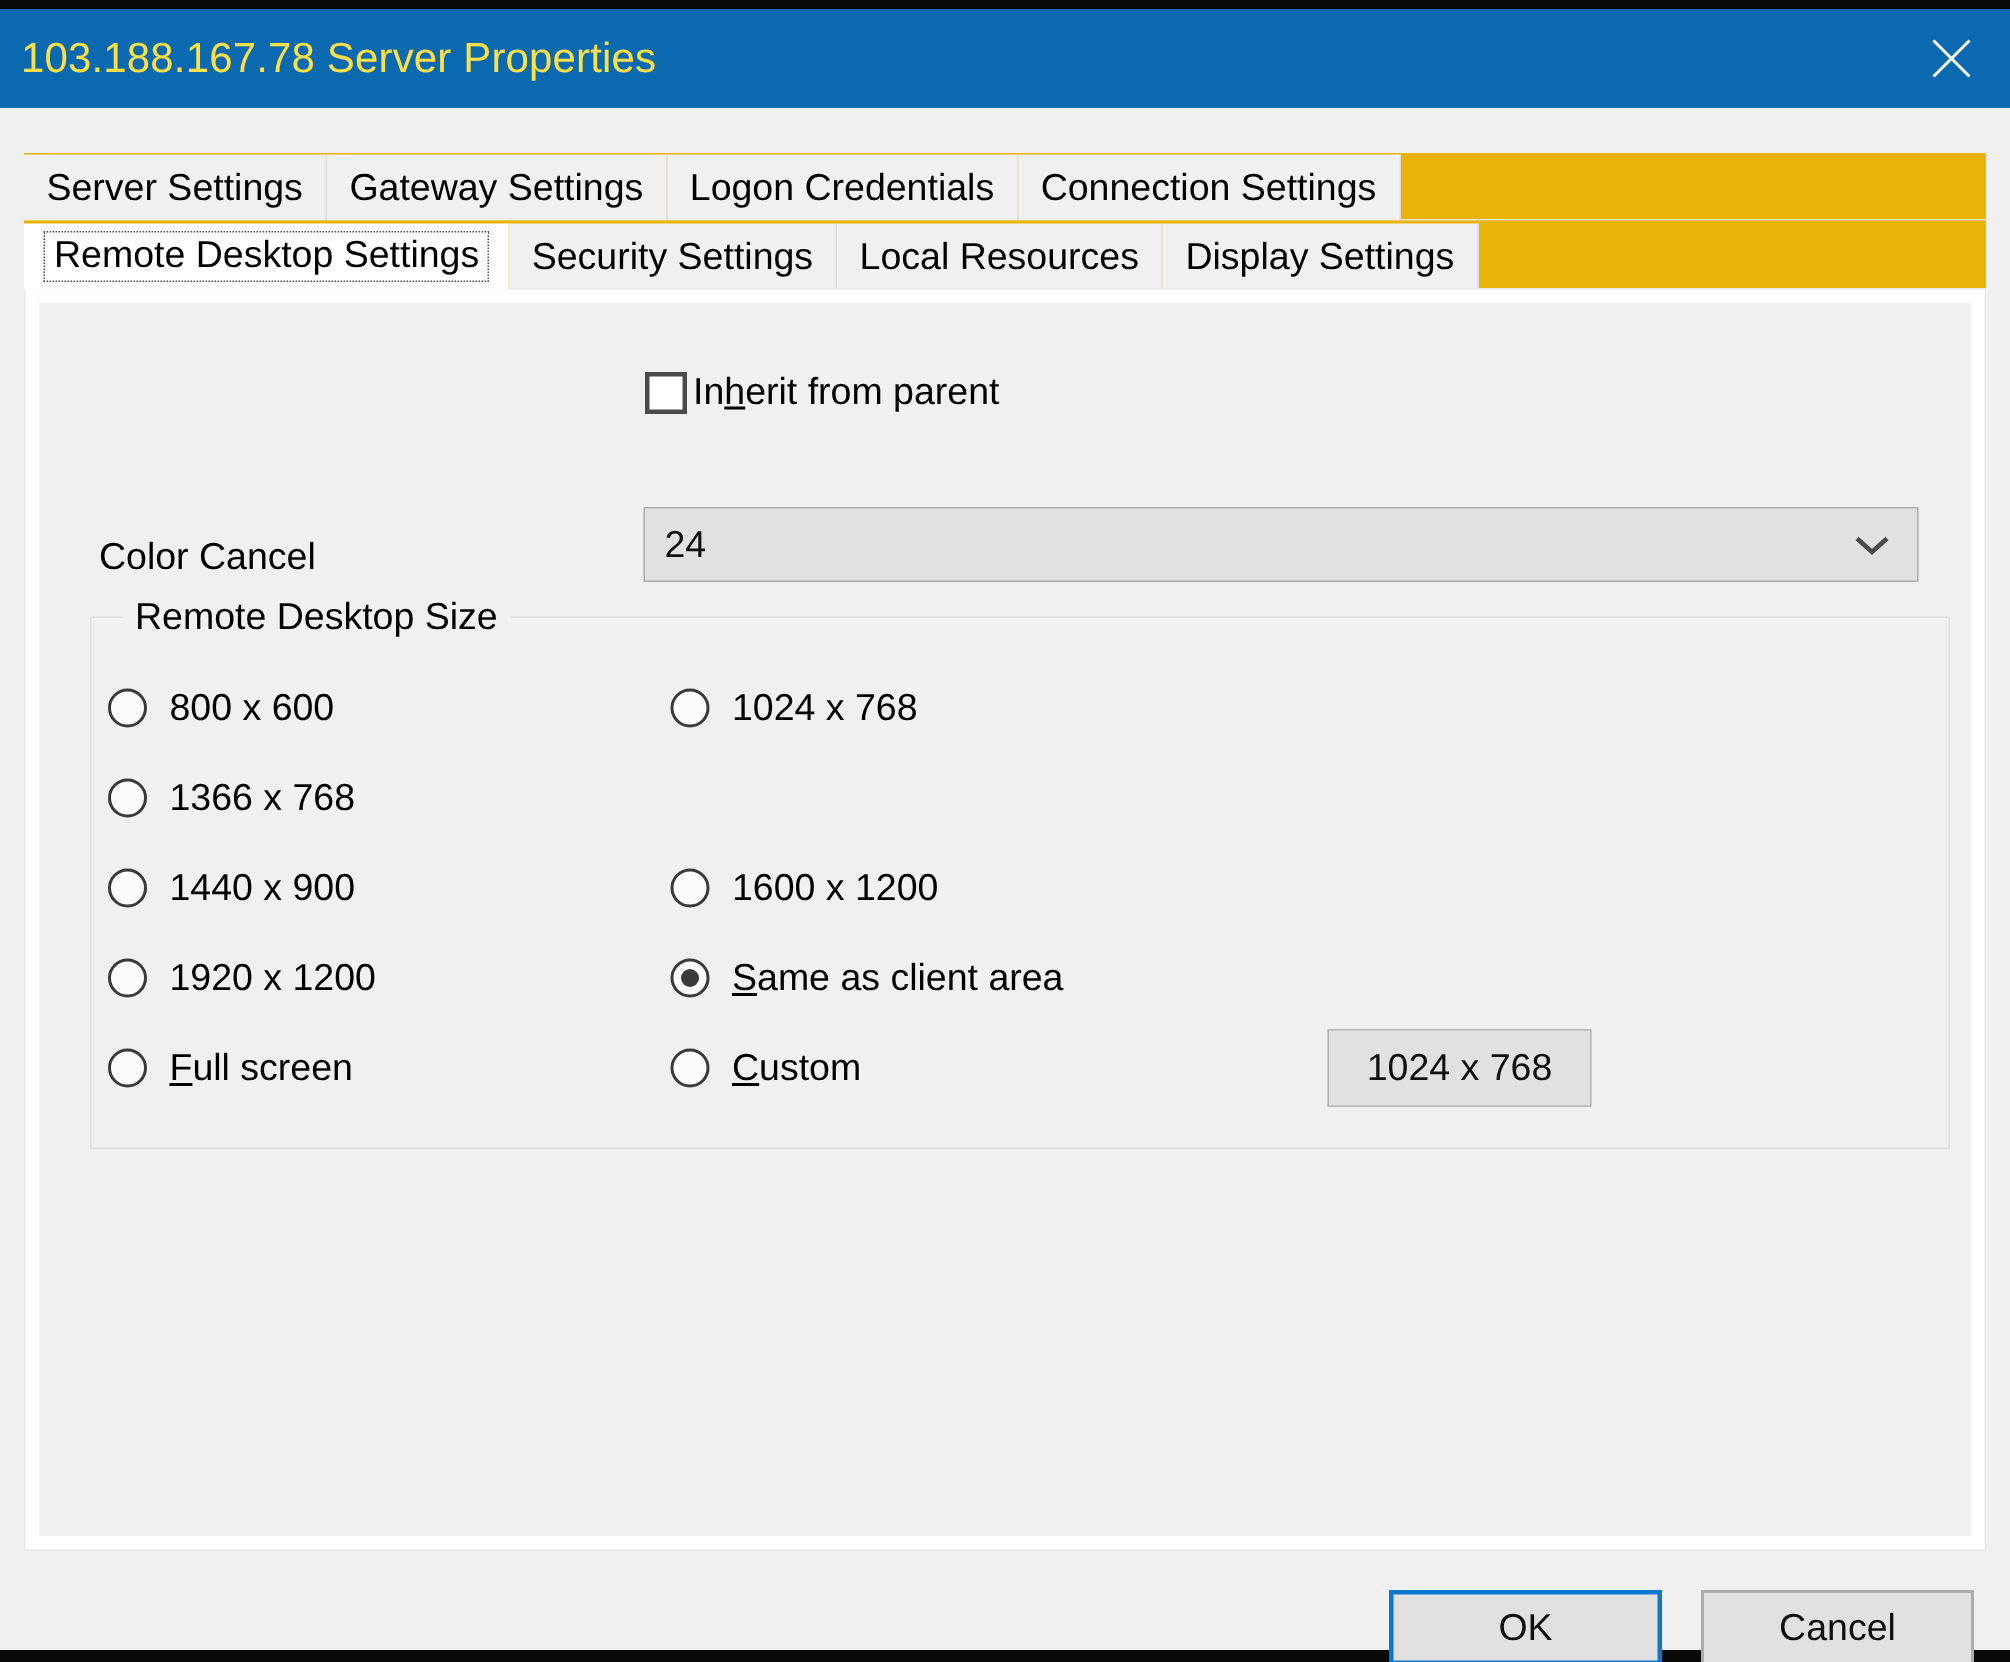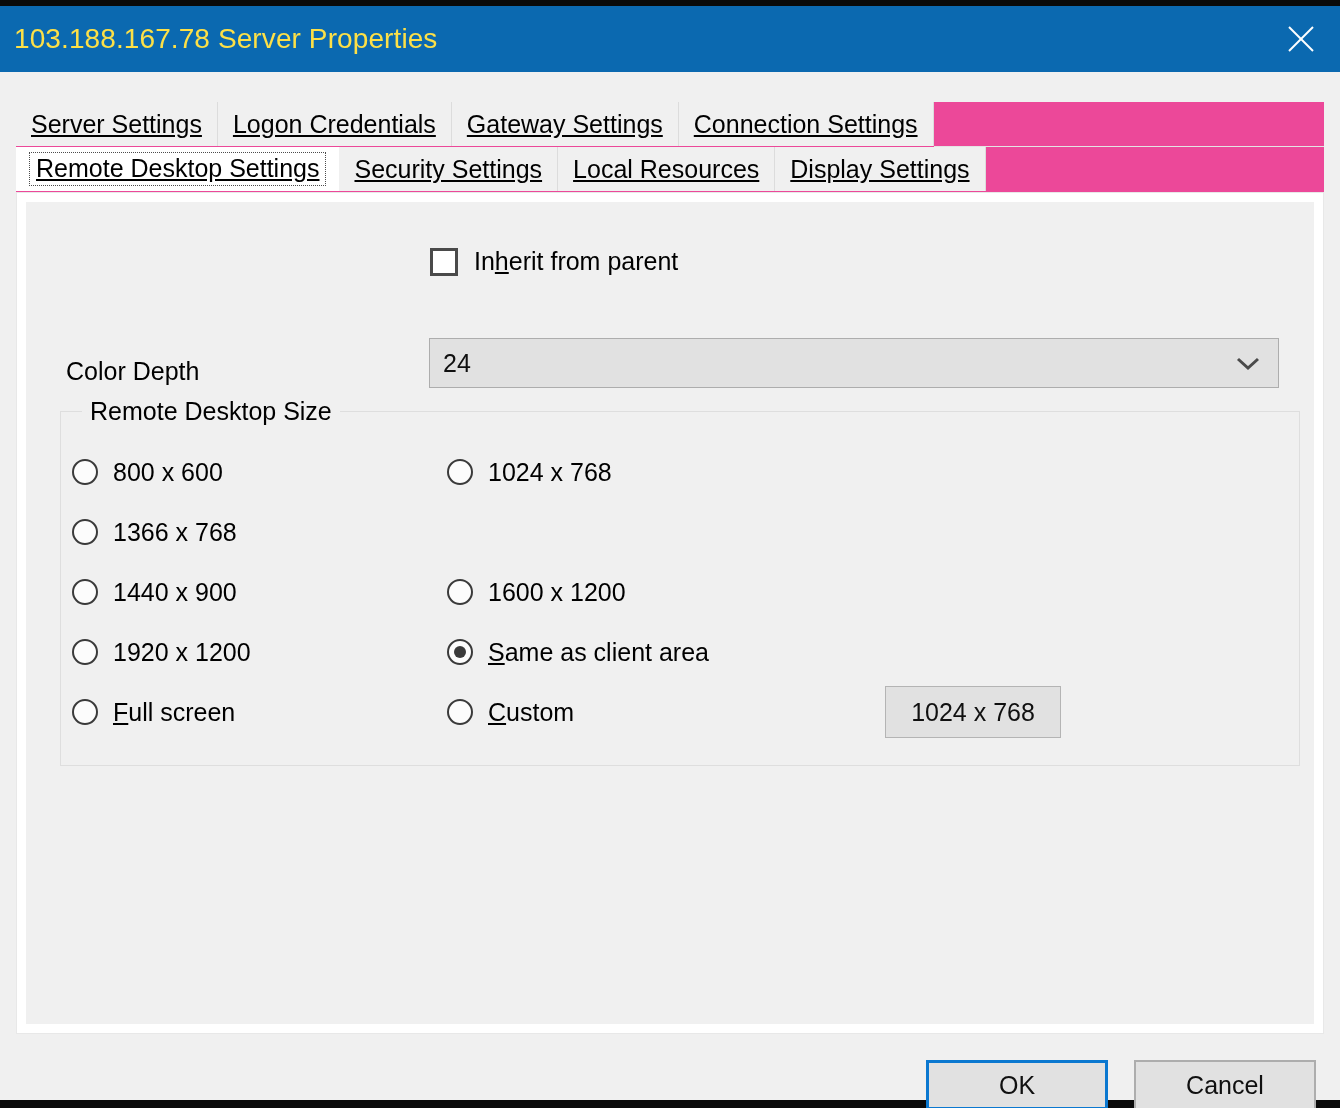--- a/index.html
+++ b/index.html
@@ -77,25 +77,24 @@
 
   
   .tabs {
     position: absolute;
     left: 16px;
     top: 30px;
     width: 1308px;
   }
   .tab-row {
     display: flex;
-    align-items: flex-start;
+    align-items: flex-end;
     height: 45px;
     position: relative;
-    background: #ec4899;
-    text-decoration: underline;
+    background: #eab308;
   }
   .tab-row.row2 { height: 46px; }
   .tab {
     height: 44px;
     display: flex;
     align-items: center;
     padding: 0 15px;
     font-size: 25px;
     color: #000000;
     background: #f0f0f0;
@@ -159,21 +158,21 @@
     width: 28px;
     height: 28px;
     border: 3px solid #4a4a4a;
     background: #ffffff;
     box-sizing: border-box;
     flex: 0 0 auto;
   }
   .inherit-label {
     font-size: 25px;
     color: #000000;
-    margin-left: 16px;
+    margin-left: 4px;
     white-space: nowrap;
   }
   .acc { text-decoration: underline; }
 
   
   .colordepth-label {
     position: absolute;
     left: 40px;
     top: 155px;
     font-size: 25px;
@@ -339,24 +338,24 @@
 
   <div class="dialog-body">
 
     <div class="tabs">
 
       <div class="tab-row row1">
         <div class="tab">
           <span class="tab-inner">Server Settings</span>
         </div>
         <div class="tab">
+          <span class="tab-inner">Gateway Settings</span>
+        </div>
+        <div class="tab">
           <span class="tab-inner">Logon Credentials</span>
-        </div>
-        <div class="tab">
-          <span class="tab-inner">Gateway Settings</span>
         </div>
         <div class="tab">
           <span class="tab-inner">Connection Settings</span>
         </div>
         <div class="row1-filler"></div>
       </div>
 
       <div class="tab-row row2">
         <div class="tab selected">
           <span class="tab-inner">Remote Desktop Settings</span>
@@ -376,21 +375,21 @@
     </div>
 
     <div class="tab-panel">
       <div class="tab-panel-inner">
 
         <div class="inherit-row">
           <div class="checkbox"></div>
           <div class="inherit-label"><span>In</span><span class="acc">h</span><span>erit from parent</span></div>
         </div>
 
-        <div class="colordepth-label">Color Depth</div>
+        <div class="colordepth-label">Color Cancel</div>
         <div class="colordepth-combo">
           <span class="colordepth-value">24</span>
           <span class="combo-arrow">
             <svg width="26" height="16" viewBox="0 0 26 16">
               <polyline points="3,4 13,13 23,4" fill="none" stroke="#4a4a4a" stroke-width="3"></polyline>
             </svg>
           </span>
         </div>
 
         <div class="groupbox"></div>

